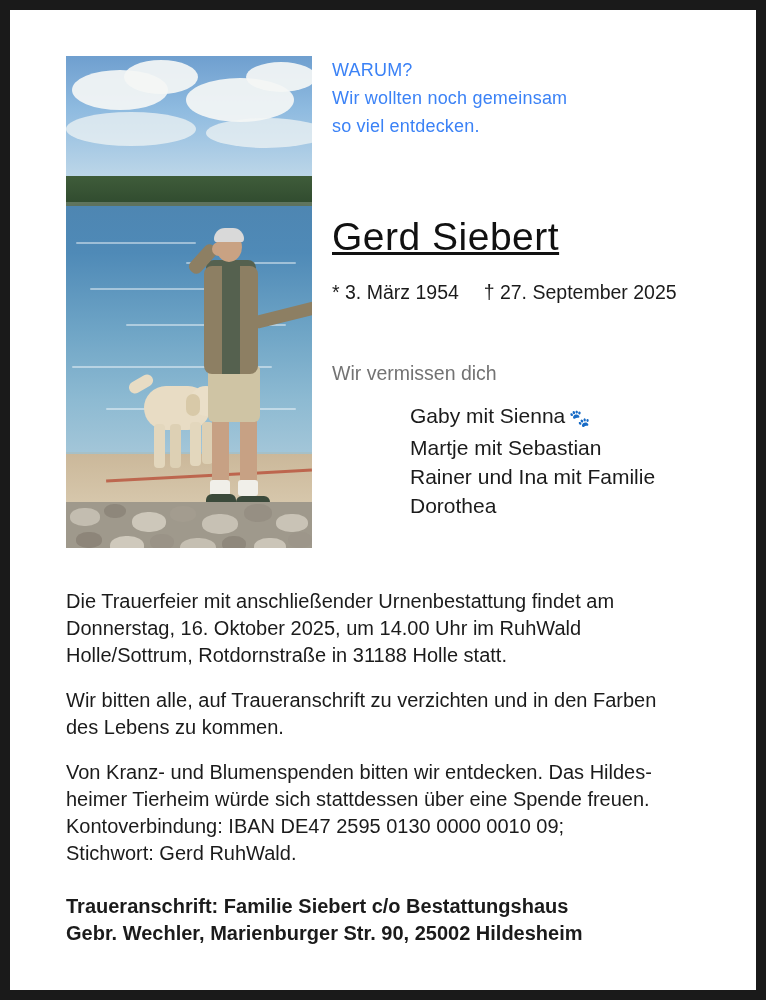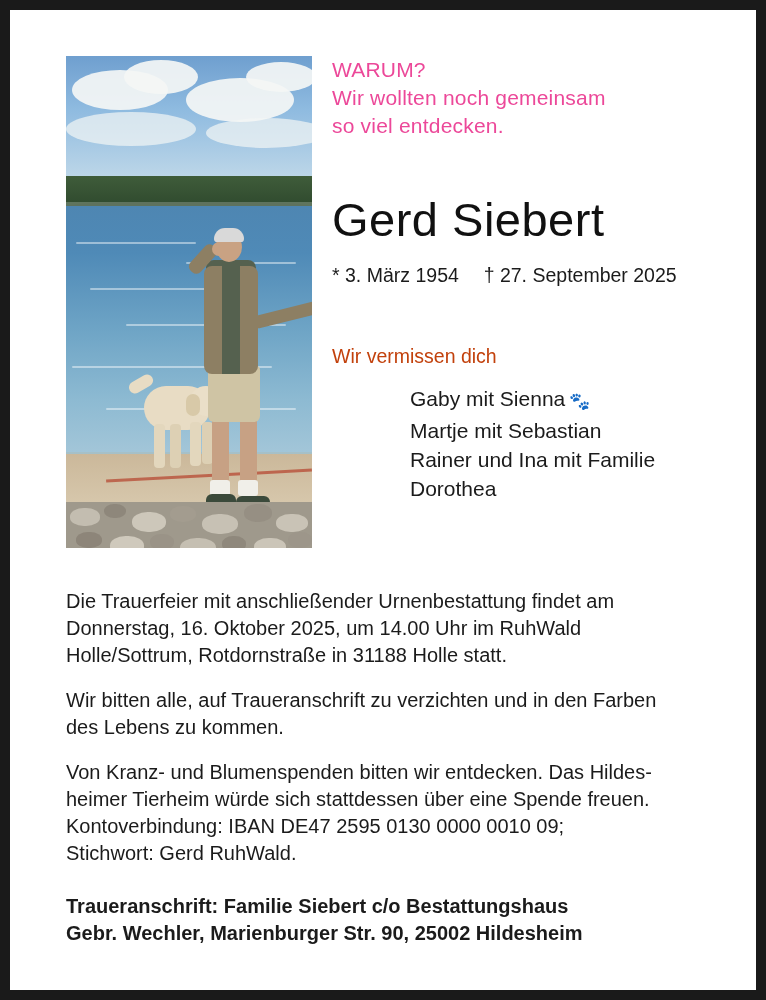--- a/index.html
+++ b/index.html
@@ -208,44 +208,45 @@
   .d-legC { left: 124px; top: 366px; width: 11px; height: 44px; background:#e3d7bd; border-radius:4px;}
   .d-legD { left: 136px; top: 366px; width: 11px; height: 42px; background:#ddd0b4; border-radius:4px;}
 
   
   .right {
     flex: 1 1 auto;
     padding-left: 20px;
     padding-top: 0px;
   }
   .intro {
-    font-size: 21px;
+    font-size: 18px;
     line-height: 28px;
-    color: #ec4899;
+    color: #3b82f6;
     letter-spacing: .2px;
   }
   .name {
-    margin-top: 54px;
-    font-size: 47px;
+    margin-top: 71px;
+    font-size: 39px;
     line-height: 52px;
     color: #111;
     letter-spacing: .5px;
     white-space: nowrap;
+    text-decoration: underline;
   }
   .dates {
     margin-top: 18px;
     font-size: 19.5px;
     color: #1b1b1b;
     white-space: nowrap;
   }
   .dates .gap { display: inline-block; width: 14px; }
   .miss {
     margin-top: 58px;
     font-size: 19.5px;
-    color: #c2410c;
+    color: #737373;
   }
   .family {
     margin-top: 16px;
     padding-left: 78px;
     font-size: 21px;
     line-height: 29px;
     color: #1b1b1b;
   }
   .paw {
     display: inline-block;

